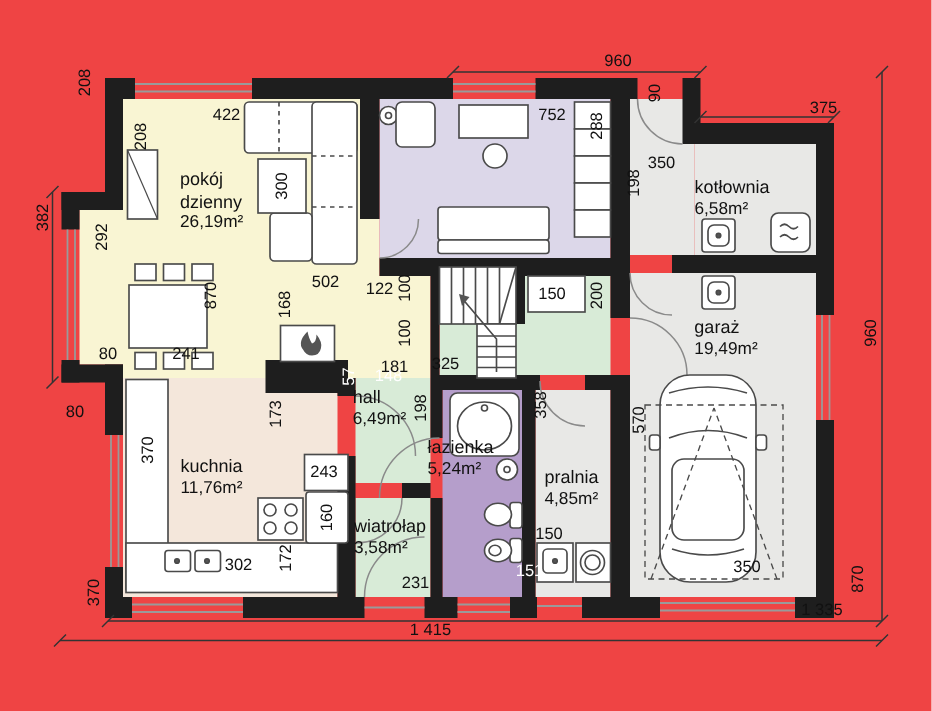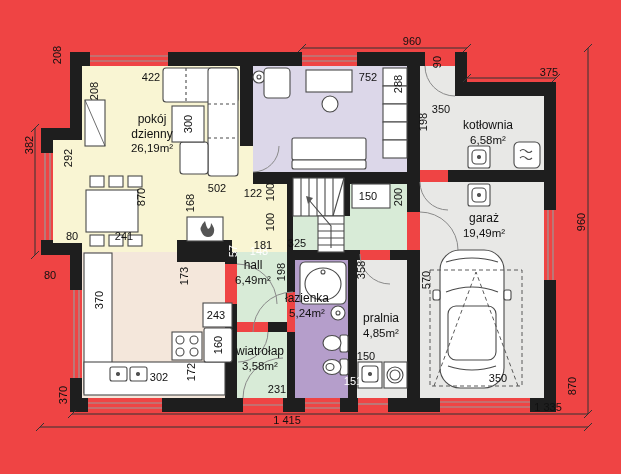--- a/index.html
+++ b/index.html
@@ -3,21 +3,21 @@
 <meta charset="utf-8">
 <style>
   html,body{margin:0;padding:0;background:#fff;}
   .plan{position:relative;width:621px;height:474px;background:#ef4444;overflow:hidden;
         font-family:"Liberation Sans",sans-serif;}
   .plan svg{position:absolute;left:0;top:0;}
   .lbl{position:absolute;font-size:11px;color:#111;white-space:nowrap;
        transform:translate(-50%,-50%);}
   .lbl.v{transform:translate(-50%,-50%) rotate(-90deg);}
   .lbl.w{color:#fff;margin-left:48px;}
-  .room-label{position:absolute;transform:translate(-50%,-50%);text-align:center;
+  .room-label{position:absolute;transform:translate(-50%,-50%);
        color:#111;line-height:1.22;}
   .room-label .nm{display:block;font-size:12px;}
   .room-label .ar{display:block;font-size:11.5px;}
   .room-label.wrap .nm{width:64px;}
 </style>
 </head>
 <body>
 
 <div class="plan">
 
@@ -307,20 +307,24 @@
     <span class="ar">26,19m²</span>
   </div>
   <div class="room-label" style="left:488px;top:132px">
     <span class="nm">kotłownia</span>
     <span class="ar">6,58m²</span>
   </div>
   <div class="room-label" style="left:484px;top:225px">
     <span class="nm">garaż</span>
     <span class="ar">19,49m²</span>
   </div>
+  <div class="room-label" style="left:141px;top:318px">
+    <span class="nm">kuchnia</span>
+    <span class="ar">11,76m²</span>
+  </div>
   <div class="room-label" style="left:253px;top:272px">
     <span class="nm">hall</span>
     <span class="ar">6,49m²</span>
   </div>
   <div class="room-label" style="left:307px;top:305px">
     <span class="nm">łazienka</span>
     <span class="ar">5,24m²</span>
   </div>
   <div class="room-label" style="left:260px;top:358px">
     <span class="nm">wiatrołap</span>

